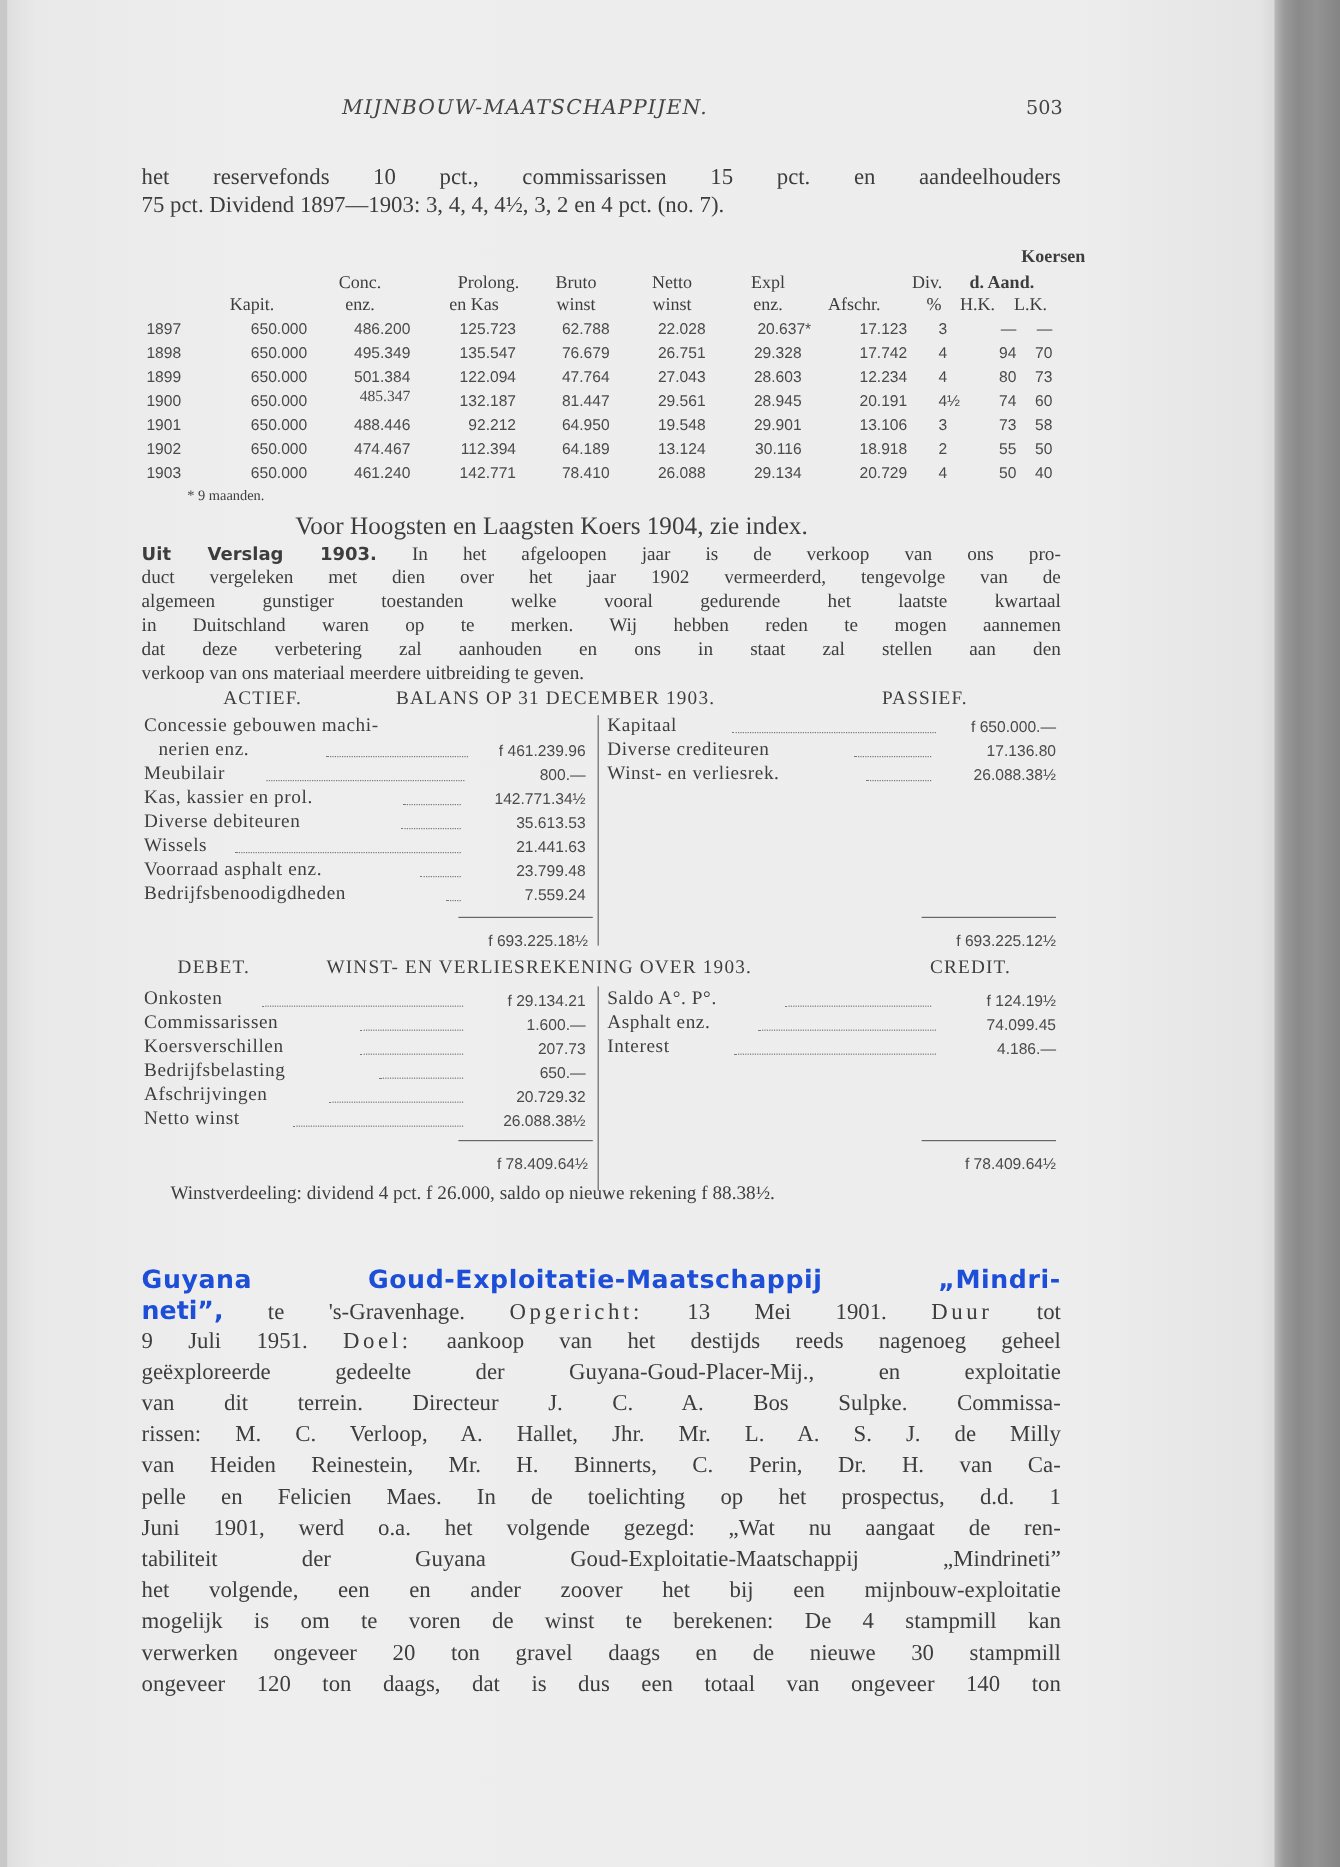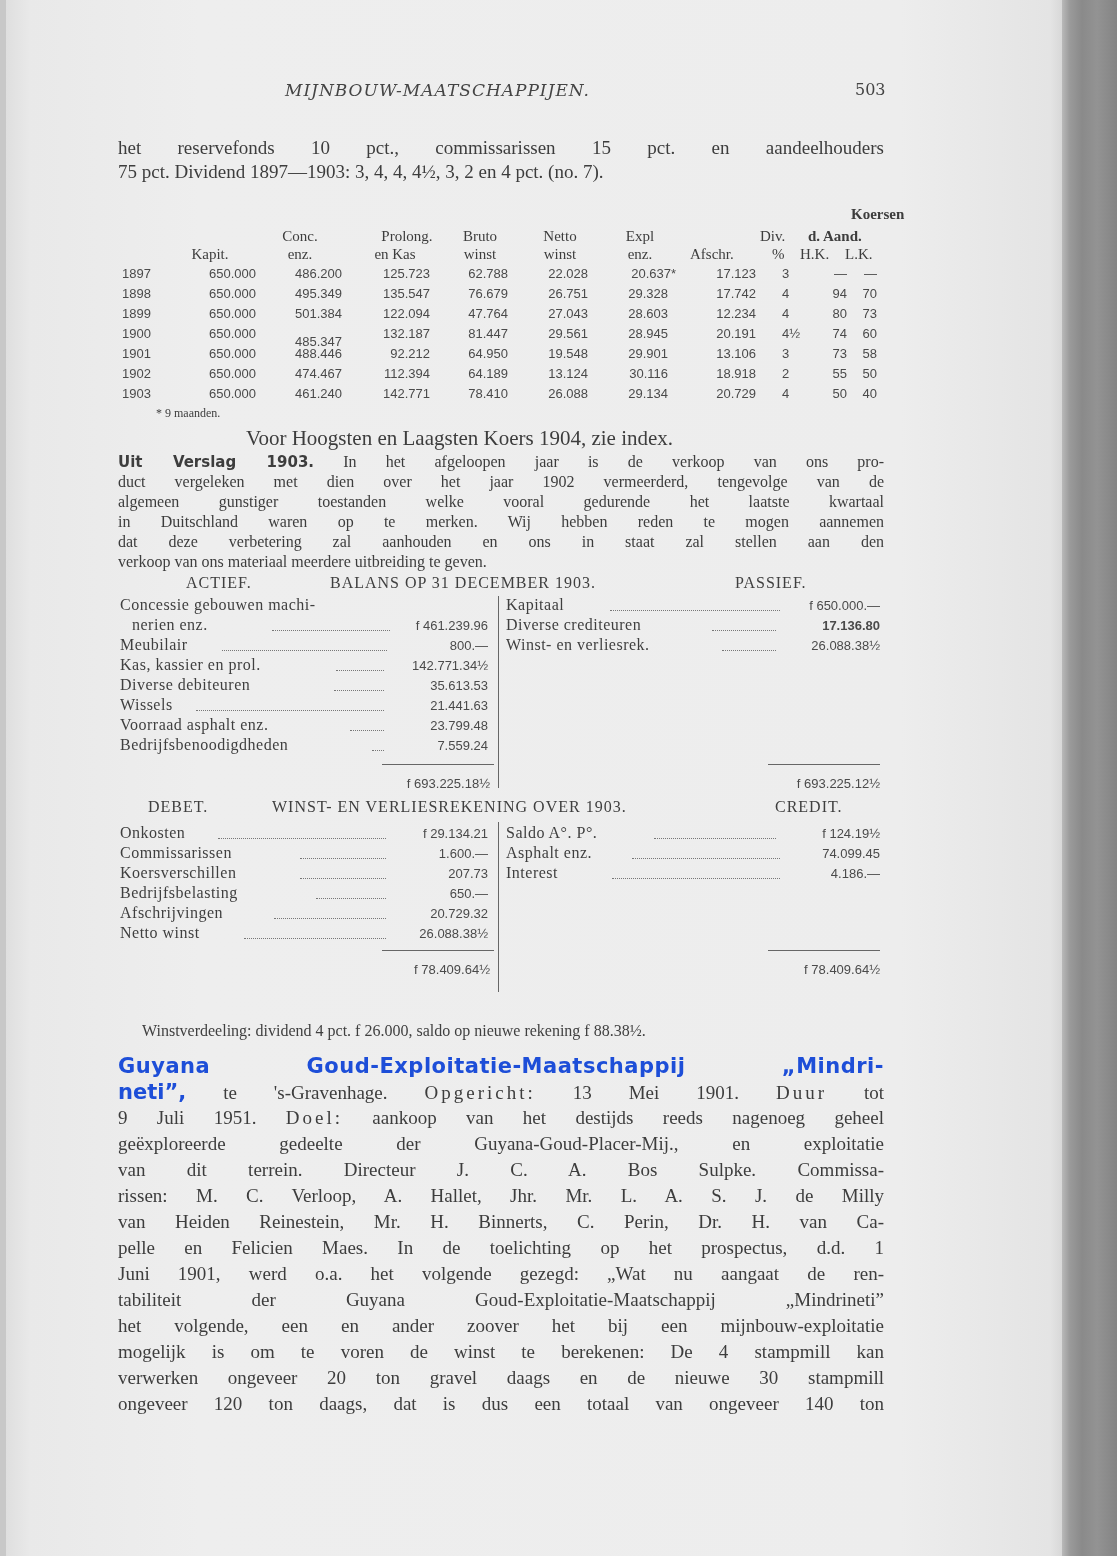--- a/index.html
+++ b/index.html
@@ -111,21 +111,21 @@
     <div class="abs num r" style="left:520px;top:306px;width:68px;">27.043</div>
     <div class="abs num r" style="left:604px;top:306px;width:64px;">28.603</div>
     <div class="abs num r" style="left:690px;top:306px;width:66px;">12.234</div>
     <div class="abs num" style="left:782px;top:306px;">4</div>
     <div class="abs num r" style="left:825px;top:306px;width:22px;">80</div>
     <div class="abs num r" style="left:855px;top:306px;width:22px;">73</div>
   </div>
   <div>
     <div class="abs num" style="left:122px;top:326px;">1900</div>
     <div class="abs num r" style="left:180px;top:326px;width:76px;">650.000</div>
-    <div class="abs num r" style="left:270px;top:334px;width:72px;">485.347</div>
+    <div class="abs num r" style="left:270px;top:322px;width:72px;font-family:Liberation Serif, serif;">485.347</div>
     <div class="abs num r" style="left:360px;top:326px;width:70px;">132.187</div>
     <div class="abs num r" style="left:440px;top:326px;width:68px;">81.447</div>
     <div class="abs num r" style="left:520px;top:326px;width:68px;">29.561</div>
     <div class="abs num r" style="left:604px;top:326px;width:64px;">28.945</div>
     <div class="abs num r" style="left:690px;top:326px;width:66px;">20.191</div>
     <div class="abs num" style="left:782px;top:326px;">4½</div>
     <div class="abs num r" style="left:825px;top:326px;width:22px;">74</div>
     <div class="abs num r" style="left:855px;top:326px;width:22px;">60</div>
   </div>
   <div>
@@ -224,21 +224,21 @@
 
   <div class="hline" style="left:382px;width:112px;top:764px;"></div>
   <div class="abs num r" style="left:370px;top:776px;width:120px;">f 693.225.18½</div>
 
   <div class="acct-label" style="left:506px;top:596px;">Kapitaal</div>
   <div class="dots" style="left:610px;width:170px;top:610px;"></div>
   <div class="abs num r" style="left:770px;top:598px;width:110px;">f 650.000.—</div>
 
   <div class="acct-label" style="left:506px;top:616px;">Diverse crediteuren</div>
   <div class="dots" style="left:712px;width:64px;top:630px;"></div>
-  <div class="abs num r" style="left:770px;top:618px;width:110px;font-weight:bold;">17.136.80</div>
+  <div class="abs num r" style="left:770px;top:618px;width:110px;">17.136.80</div>
 
   <div class="acct-label" style="left:506px;top:636px;">Winst- en verliesrek.</div>
   <div class="dots" style="left:722px;width:54px;top:650px;"></div>
   <div class="abs num r" style="left:770px;top:638px;width:110px;">26.088.38½</div>
 
   <div class="hline" style="left:768px;width:112px;top:764px;"></div>
   <div class="abs num r" style="left:760px;top:776px;width:120px;">f 693.225.12½</div>
 </div>
 
 <div class="acct">
@@ -283,21 +283,21 @@
   <div class="dots" style="left:632px;width:148px;top:858px;"></div>
   <div class="abs num r" style="left:770px;top:846px;width:110px;">74.099.45</div>
 
   <div class="acct-label" style="left:506px;top:864px;">Interest</div>
   <div class="dots" style="left:612px;width:168px;top:878px;"></div>
   <div class="abs num r" style="left:770px;top:866px;width:110px;">4.186.—</div>
 
   <div class="hline" style="left:768px;width:112px;top:950px;"></div>
   <div class="abs num r" style="left:760px;top:962px;width:120px;">f 78.409.64½</div>
 
-  <div class="abs" style="left:142px;top:986px;font-size:16px;margin-top:36px;">Winstverdeeling: dividend 4 pct. f 26.000, saldo op nieuwe rekening f 88.38½.</div>
+  <div class="abs" style="left:142px;top:986px;font-size:16px;">Winstverdeeling: dividend 4 pct. f 26.000, saldo op nieuwe rekening f 88.38½.</div>
 </div>
 
 <div class="para">
   <div class="line justify h2" style="top:1054px;letter-spacing:0.5px;">Guyana Goud-Exploitatie-Maatschappij „Mindri-</div>
   <div class="line justify" style="top:1080px;">
     <span class="h2">neti”,</span>
     <span>te 's-Gravenhage.</span>
     <span class="spaced">Opgericht:</span>
     <span>13 Mei 1901.</span>
     <span class="spaced">Duur</span>

